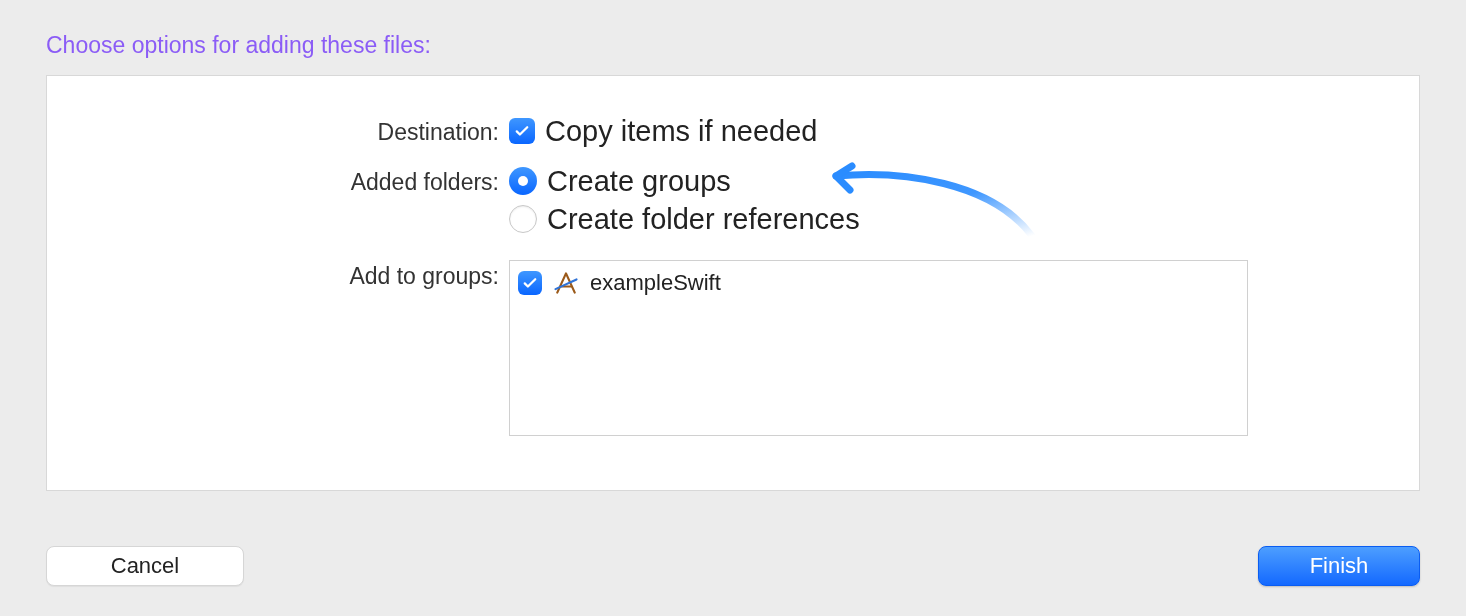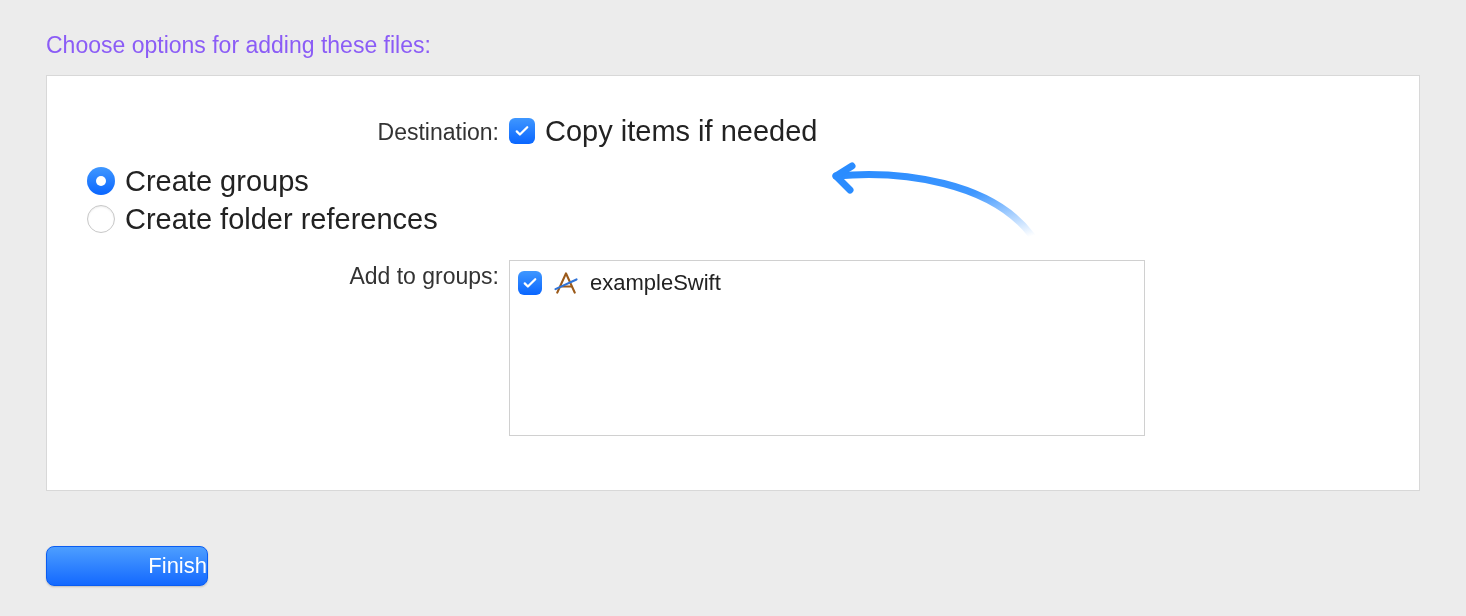--- a/index.html
+++ b/index.html
@@ -85,21 +85,21 @@
     width: 10px; height: 10px;
     border-radius: 50%;
     background: #fff;
   }
   .radio.unselected {
     background: #fff;
     border: 1px solid #c8c8c8;
     box-shadow: inset 0 1px 2px rgba(0,0,0,0.08);
   }
   .targets-box {
-    width: 636px;
+    width: 739px;
     height: 176px;
     border: 1px solid #d0d0d0;
     background: #fff;
     padding: 6px 8px 6px 8px;
   }
   .target-row {
     display: flex;
     align-items: center;
     gap: 10px;
     height: 32px;
@@ -131,21 +131,20 @@
     background: #fff;
     border: 1px solid #d6d6d6;
     box-shadow: 0 1px 1px rgba(0,0,0,0.06);
   }
   .btn.primary {
     width: 162px;
     background: linear-gradient(180deg,#4d9eff,#1469ff);
     color: #fff;
     border: 1px solid #0a5df2;
     box-shadow: 0 1px 2px rgba(0,0,0,0.2);
-    justify-content: flex-end;
   }
   .annotation-arrow {
     position: absolute;
     left: 775px; top: 86px;
     width: 220px; height: 80px;
     pointer-events: none;
   }
 </style>
 </head>
 <body>
@@ -164,20 +163,21 @@
             <svg viewBox="0 0 24 24">
               <path d="M5 12.5l4.2 4.2L19 7" fill="none" stroke="#fff" stroke-width="3" stroke-linecap="round" stroke-linejoin="round"></path>
             </svg>
           </span>
           <span>Copy items if needed</span>
         </div>
       </div>
     </div>
 
     <div class="row" style="margin-bottom:26px;">
+      <div class="label-col">Added folders:</div>
       <div class="control-col">
         <div class="opt-line">
           <span class="radio selected"></span>
           <span>Create groups</span>
         </div>
         <div class="opt-line">
           <span class="radio unselected"></span>
           <span>Create folder references</span>
         </div>
       </div>
@@ -213,18 +213,21 @@
           <stop offset="1" stop-color="#2a8cff" stop-opacity="1"></stop>
         </linearGradient>
       </defs>
       <path d="M210 74 C 170 20, 80 8, 14 14" fill="none" stroke="url(#arrgrad)" stroke-width="7" stroke-linecap="round"></path>
       <path d="M14 14 L30 4 M14 14 L28 28" fill="none" stroke="#2a8cff" stroke-width="7" stroke-linecap="round"></path>
     </svg>
 
   </div>
 
   <div class="button-bar">
+    <div class="btn secondary">
+      <span>Cancel</span>
+    </div>
     <div class="btn primary">
       <span>Finish</span>
     </div>
   </div>
 
 </div>
 
 </body></html>

